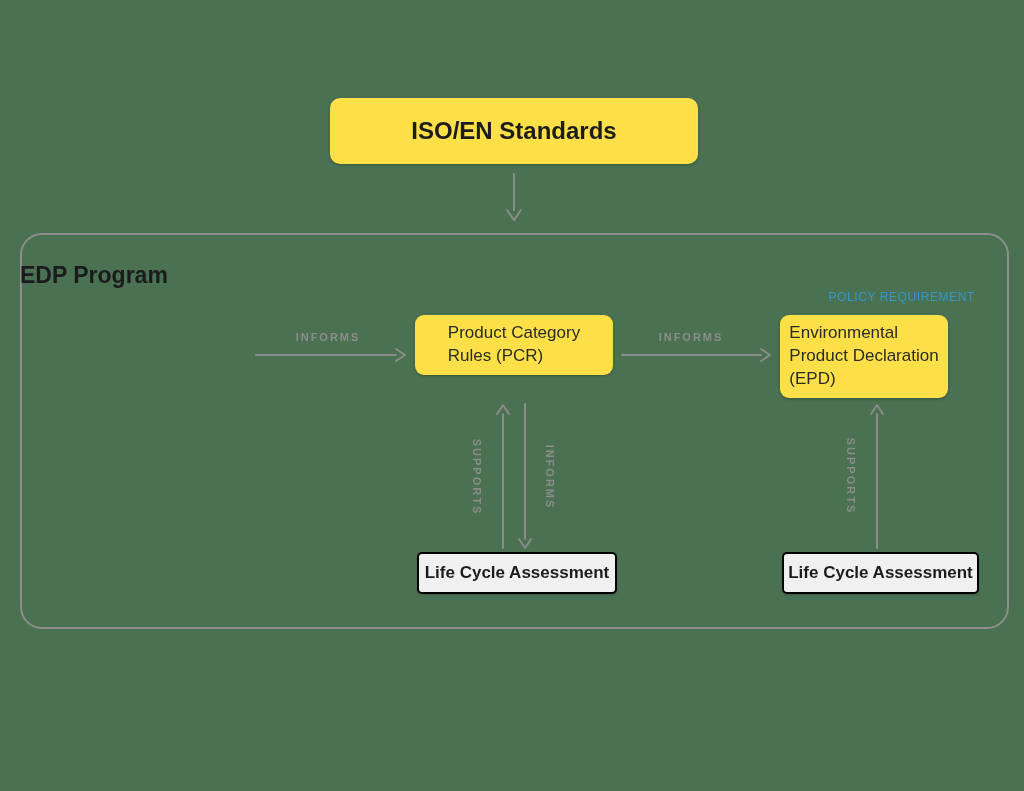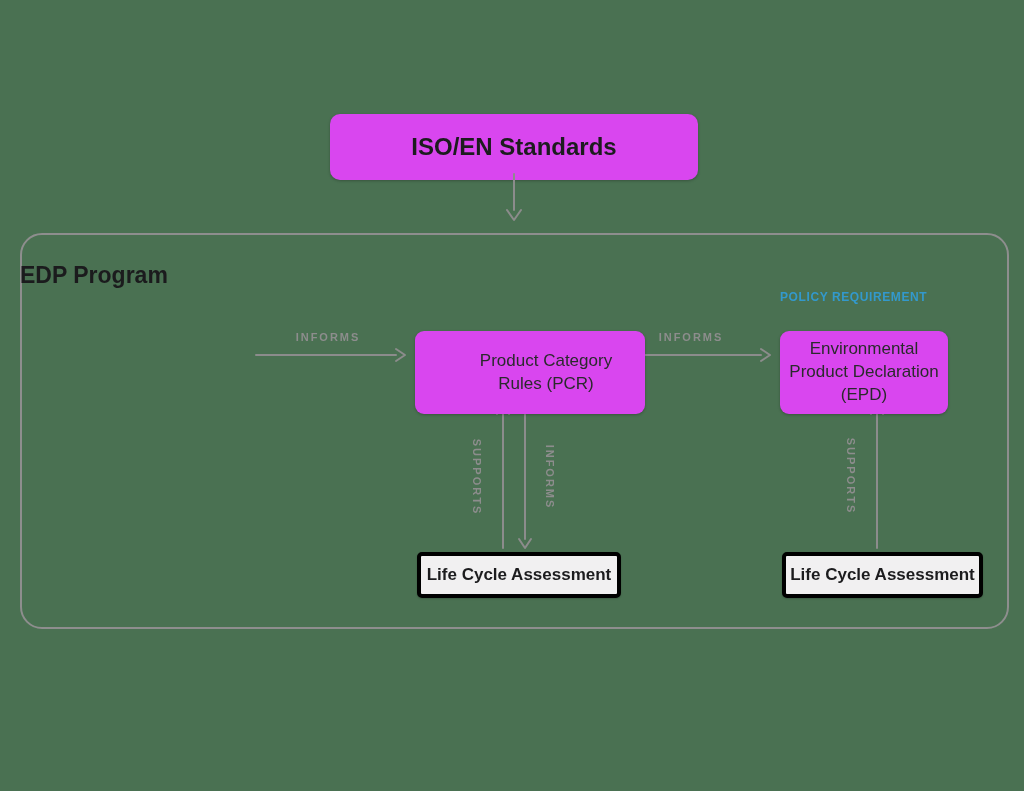--- a/index.html
+++ b/index.html
@@ -8,30 +8,29 @@
     background:#4a7152;
     font-family:"Liberation Sans", sans-serif;
     overflow:hidden;
   }
   .stage { position:relative; width:1024px; height:791px; }
 
   .abs { position:absolute; }
 
   
   .fill-box {
-    background:#d946ef;
+    background:#fde047;
     border-radius:9px;
     box-shadow:0 1px 3px rgba(0,0,0,0.25);
     display:flex; align-items:center; justify-content:center;
-    text-align:center;
+    text-align:left;
     color:#2a2a2c;
     font-size:17px;
     line-height:1.35;
     white-space:pre-line;
-    margin-top:16px;
   }
 
   .iso-box {
     left:330px; top:98px; width:368px; height:66px;
     font-size:24px; font-weight:bold; color:#1c1c1e;
     border-radius:10px;
   }
 
   .edp-container {
     left:20px; top:233px; width:985px; height:392px;
@@ -39,34 +38,34 @@
     border-radius:22px;
     background:transparent;
   }
 
   .edp-title {
     left:20px; top:262px; width:987px;
     font-size:23px; font-weight:bold; color:#1b1b1d;
   }
 
   .por-box { left:52px;  top:313px; width:195px; height:85px; }
-  .pcr-box { left:415px; top:315px; width:198px; height:83px;padding-left:32px; }
+  .pcr-box { left:415px; top:315px; width:198px; height:60px; }
   .epd-box { left:780px; top:315px; width:168px; height:83px; }
 
   .policy-tag {
     left:780px; top:290px; width:195px;
-    text-align:left;
-    font-size:12px; font-weight:bold;
+    text-align:right;
+    font-size:12px; font-weight:normal;
     letter-spacing:0.6px;
     color:#3399cc;
   }
 
   .lca-box {
     background:#f1f0f1;
-    border:4px solid #000000;
+    border:2px solid #000000;
     border-radius:5px;
     display:flex; align-items:center; justify-content:center;
     font-size:17px; font-weight:bold; color:#1c1c1e;
     text-align:center;
     box-shadow:0 1px 2px rgba(0,0,0,0.2);
   }
   .lca-mid   { left:417px; top:552px; width:196px; height:38px; }
   .lca-right { left:782px; top:552px; width:193px; height:38px; }
 
   .arrow-label {

